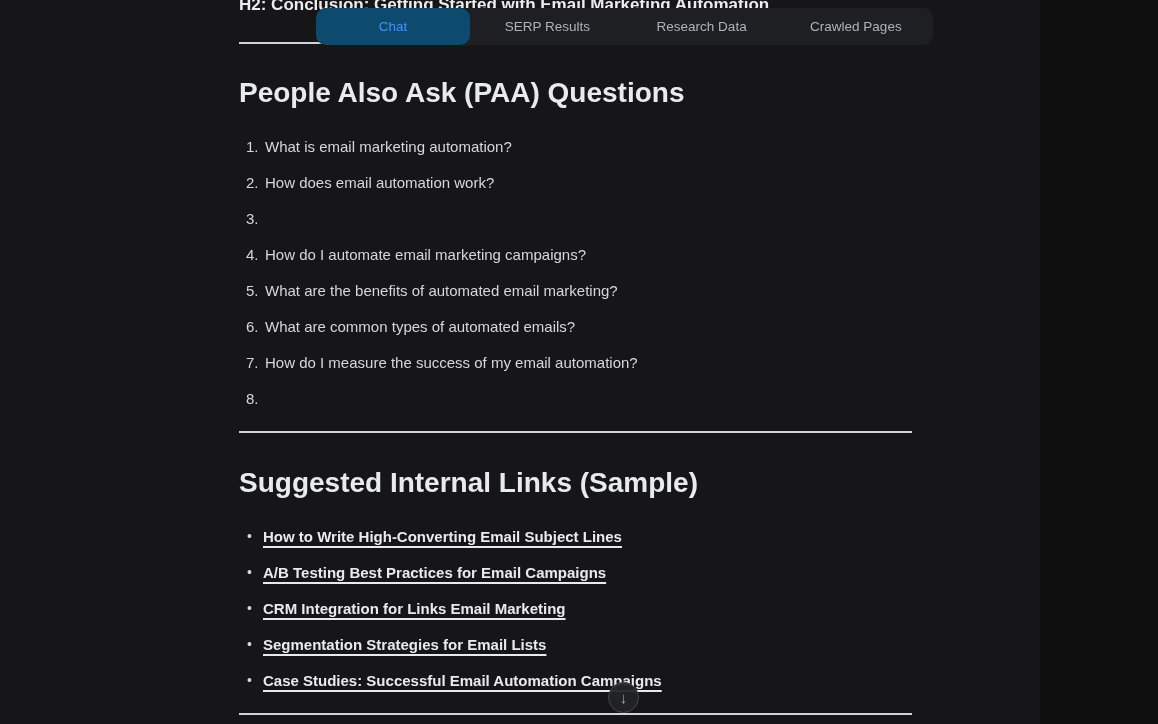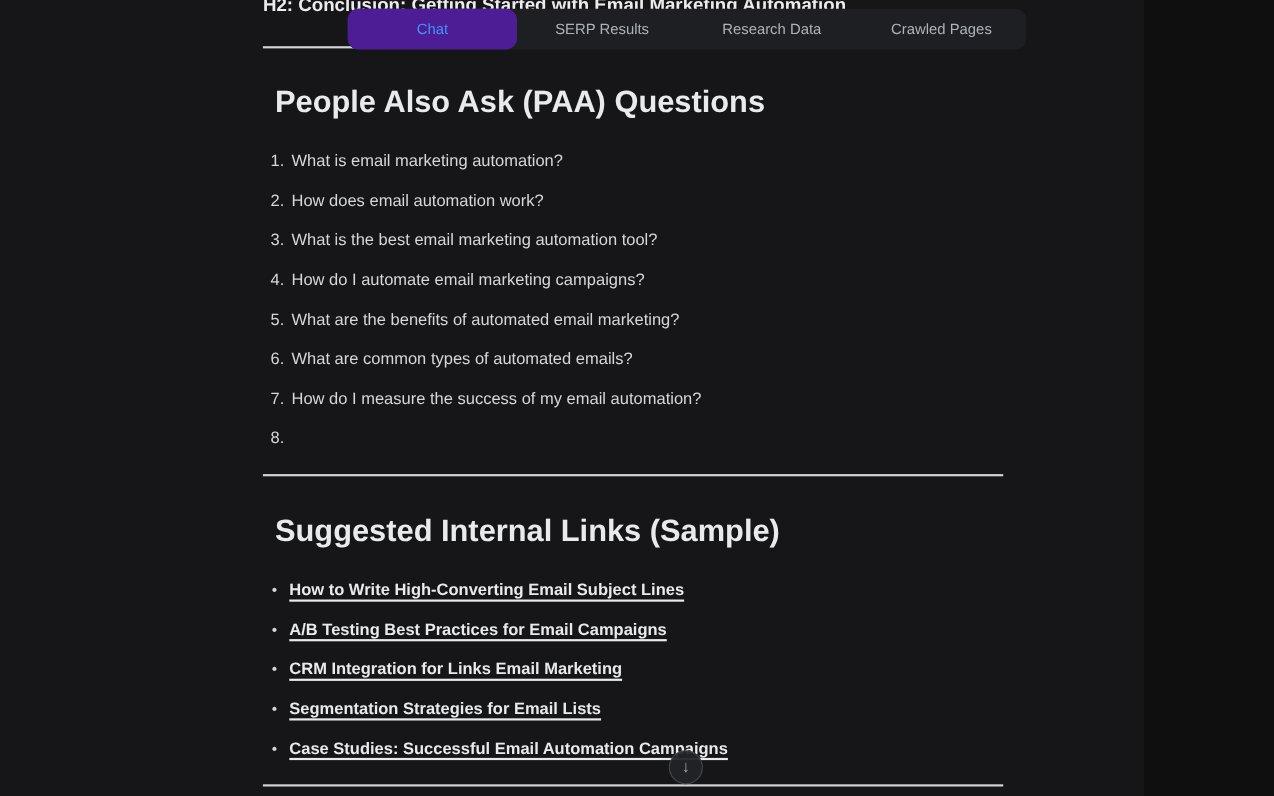--- a/index.html
+++ b/index.html
@@ -58,27 +58,27 @@
     display: flex;
     align-items: center;
     justify-content: center;
     font-size: 13.5px;
     color: #aeb3ba;
     border-radius: 10px;
     cursor: pointer;
     user-select: none;
   }
   .tab.active {
-    background: #4c1d95;
+    background: #0c4a6e;
     color: #4493f8;
   }
 
   .section-heading {
     position: absolute;
-    left: 250px;
+    left: 239px;
     z-index: 1;
     font-size: 28px;
     line-height: 32px;
     font-weight: 600;
     color: #e9eaec;
     white-space: nowrap;
   }
   .heading-paa   { top: 77px; }
   .heading-links { top: 467px; }
 
@@ -170,21 +170,20 @@
     <div class="qa-item">
       <span class="qa-num">1.</span>
       <span>What is email marketing automation?</span>
     </div>
     <div class="qa-item">
       <span class="qa-num">2.</span>
       <span>How does email automation work?</span>
     </div>
     <div class="qa-item">
       <span class="qa-num">3.</span>
-      <span>What is the best email marketing automation tool?</span>
     </div>
     <div class="qa-item">
       <span class="qa-num">4.</span>
       <span>How do I automate email marketing campaigns?</span>
     </div>
     <div class="qa-item">
       <span class="qa-num">5.</span>
       <span>What are the benefits of automated email marketing?</span>
     </div>
     <div class="qa-item">

